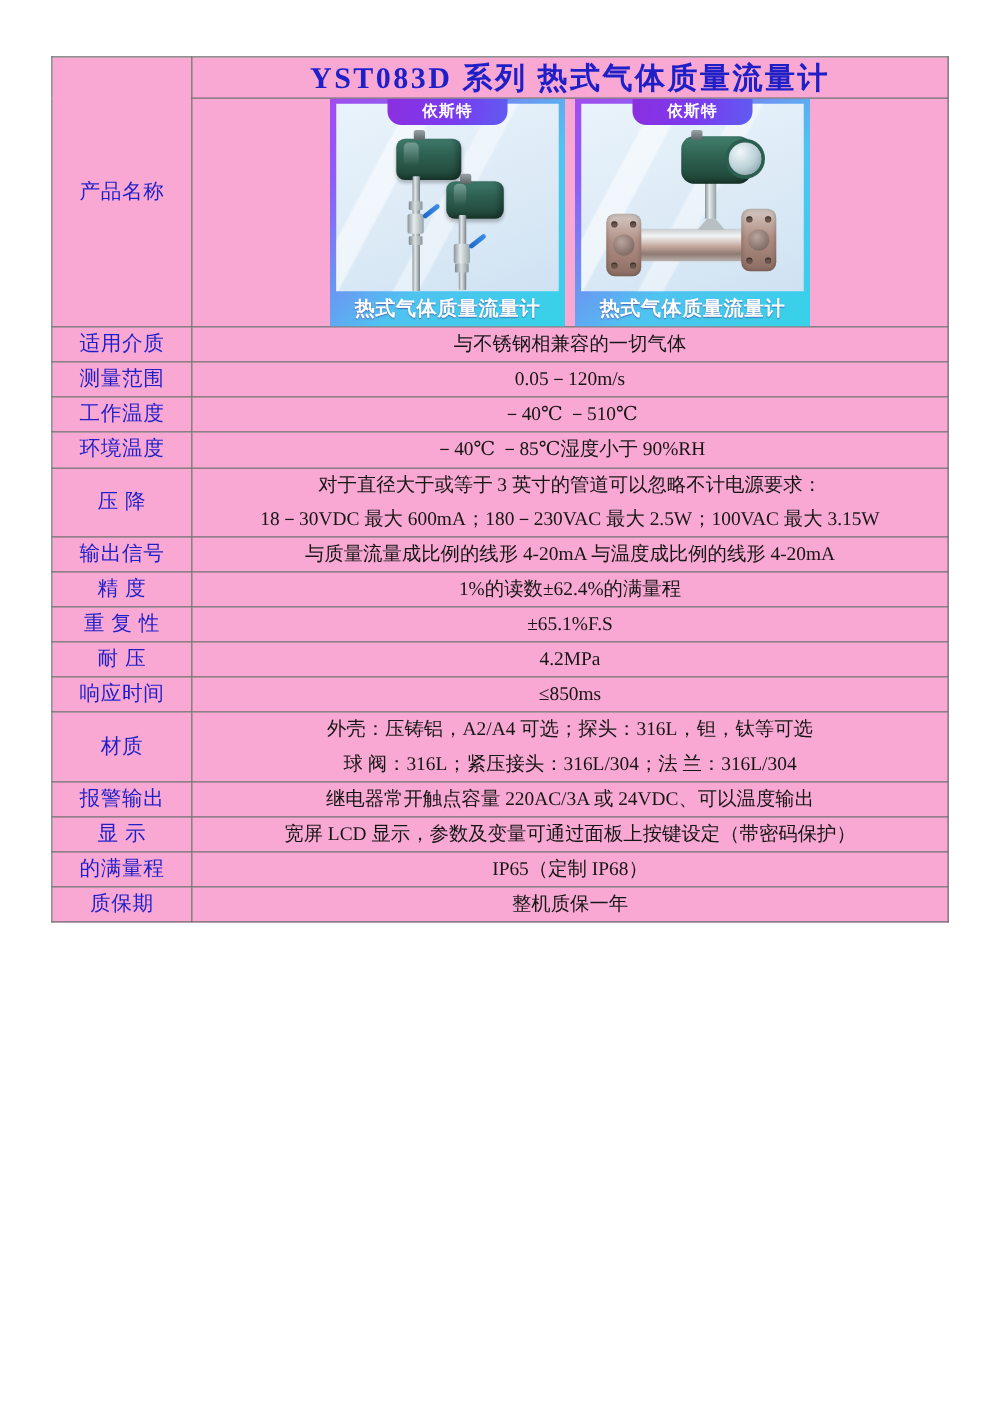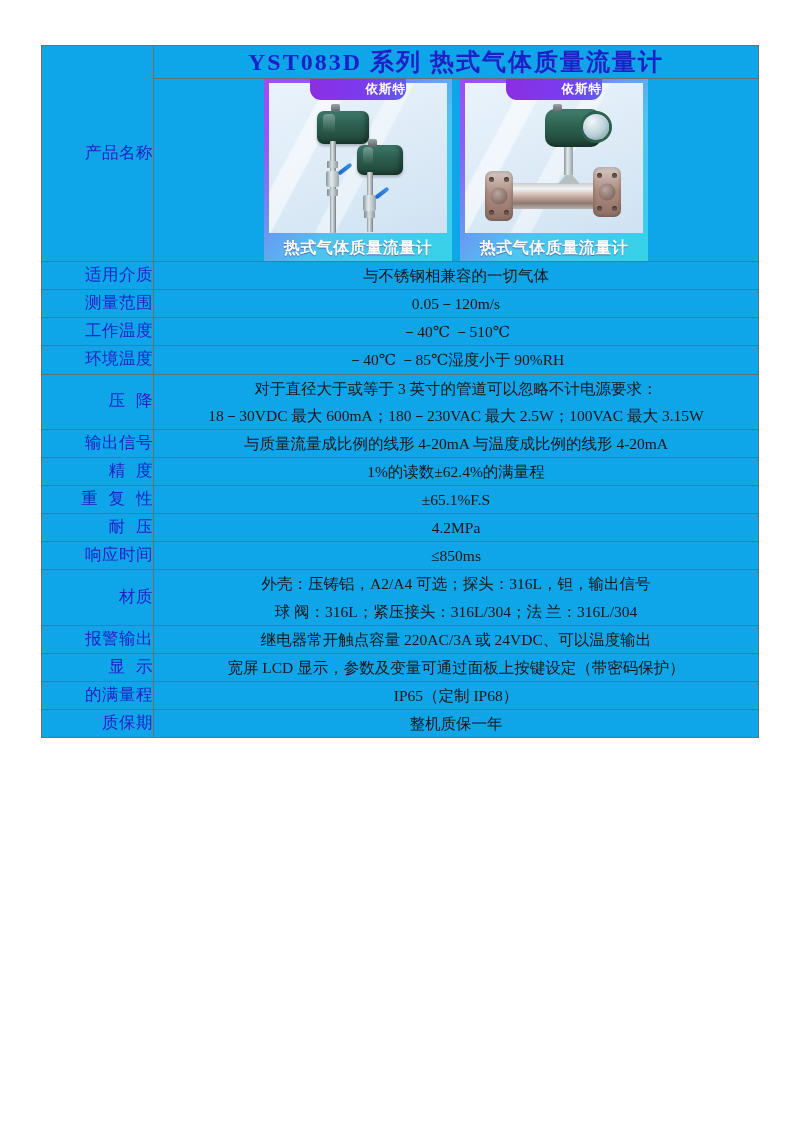--- a/index.html
+++ b/index.html
@@ -28,30 +28,30 @@
     left: 41px;
     top: 45px;
     width: 718px;
     border-collapse: collapse;
     table-layout: fixed;
   }
   table.spec td {
     border: 1px solid #6e6e6e;
     padding: 0;
     vertical-align: middle;
-    background: #0ea5e9;
+    background: #f9a8d4;
   }
 
   .col-label { width: 112px; }
 
   .label-cell {
     color: #1f1fc8;
     font-size: 16.5px;
-    text-align: right;
-    font-family: Liberation Mono, monospace;
+    text-align: center;
+    font-family: Liberation Sans, sans-serif;
     letter-spacing: 0.5px;
     line-height: 1.4;
   }
 
   .value-cell {
     color: #161616;
     font-size: 15.5px;
     text-align: center;
     font-family: "Liberation Serif", "DejaVu Serif", serif;
     line-height: 1.75;
@@ -114,21 +114,21 @@
     left: 50%;
     transform: translateX(-50%);
     width: 96px;
     height: 21px;
     background: linear-gradient(100deg, #8b2fe0 0%, #7a3bef 55%, #5f5cf2 100%);
     border-radius: 0 0 11px 11px;
     color: #ffffff;
     font-size: 12.5px;
     font-weight: bold;
     line-height: 21px;
-    text-align: right;
+    text-align: center;
     letter-spacing: 1px;
     z-index: 4;
     font-family: Liberation Serif, serif;
   }
 
   .caption {
     position: absolute;
     left: 0;
     bottom: 0;
     width: 100%;
@@ -388,21 +388,21 @@
         </tr>
         <tr>
           <td class="label-cell">响应时间</td>
           <td class="value-cell">
             <span class="ln">≤850ms</span>
           </td>
         </tr>
         <tr>
           <td class="label-cell">材质</td>
           <td class="value-cell">
-            <span class="ln">外壳：压铸铝，A2/A4 可选；探头：316L，钽，输出信号</span>
+            <span class="ln">外壳：压铸铝，A2/A4 可选；探头：316L，钽，钛等可选</span>
             <span class="ln">球 阀：316L；紧压接头：316L/304；法 兰：316L/304</span>
           </td>
         </tr>
         <tr>
           <td class="label-cell">报警输出</td>
           <td class="value-cell">
             <span class="ln">继电器常开触点容量 220AC/3A 或 24VDC、可以温度输出</span>
           </td>
         </tr>
         <tr>

